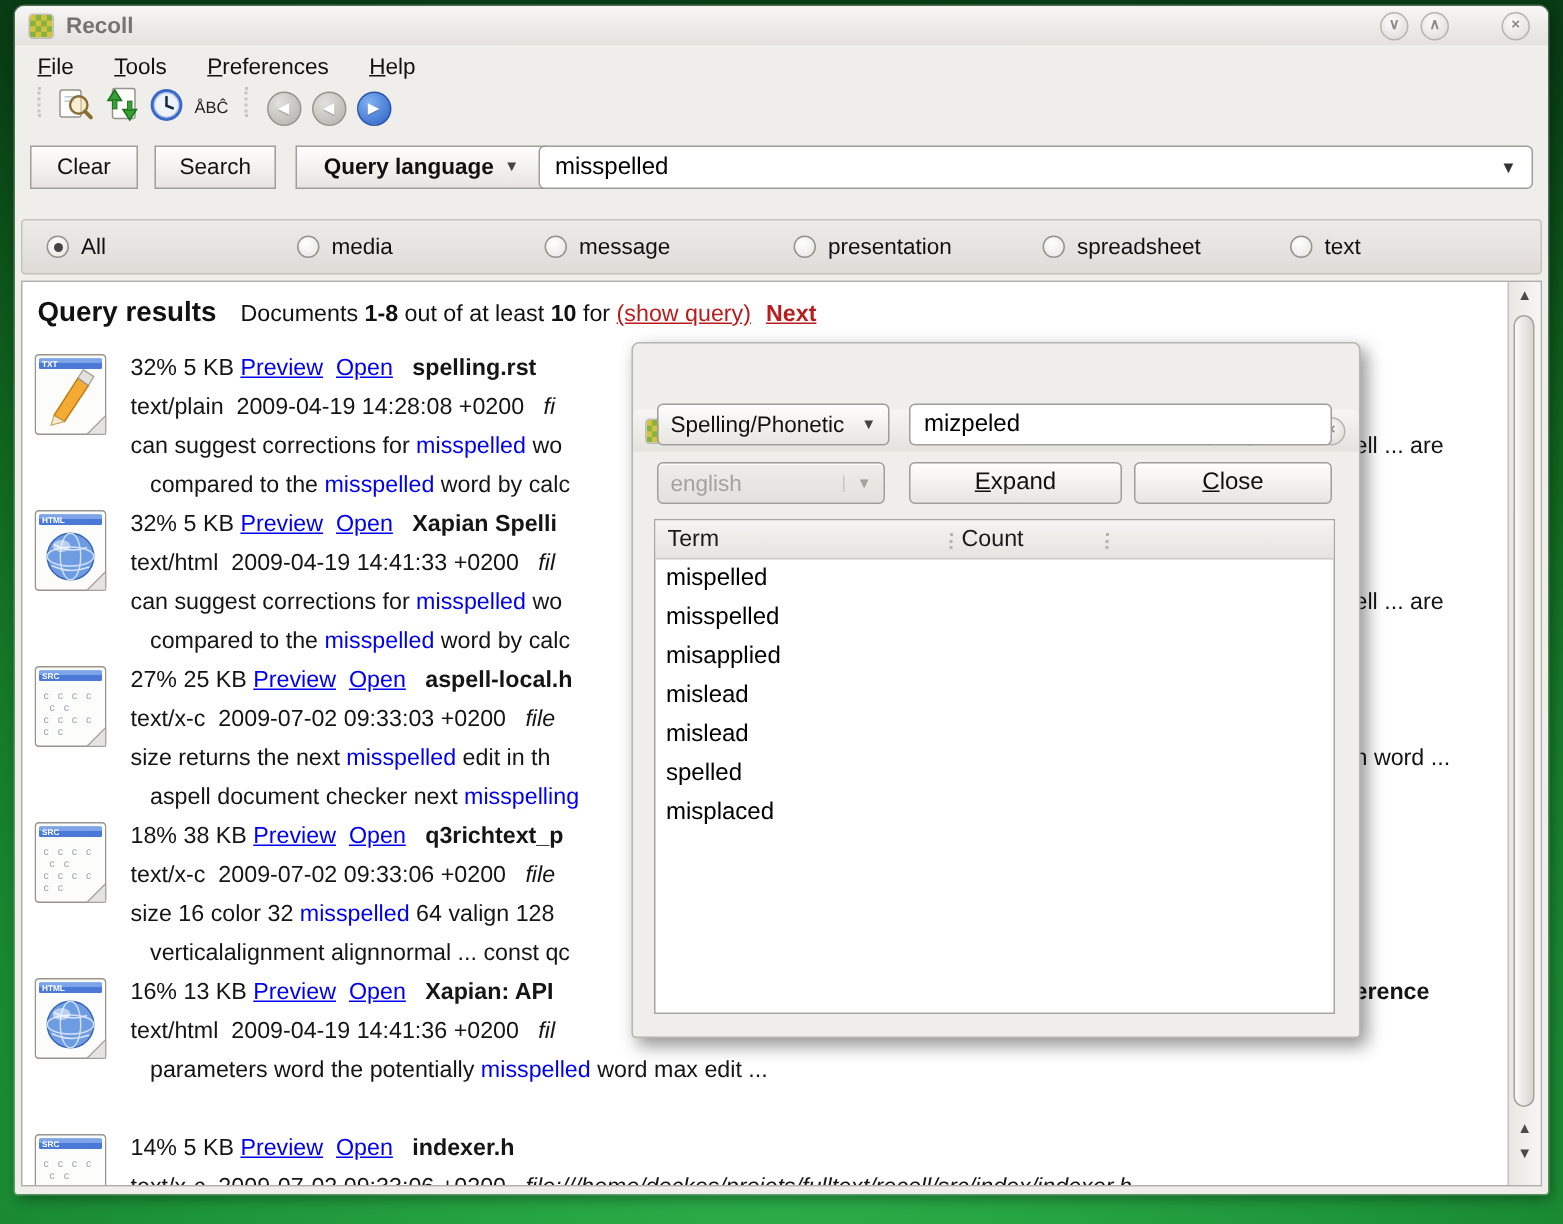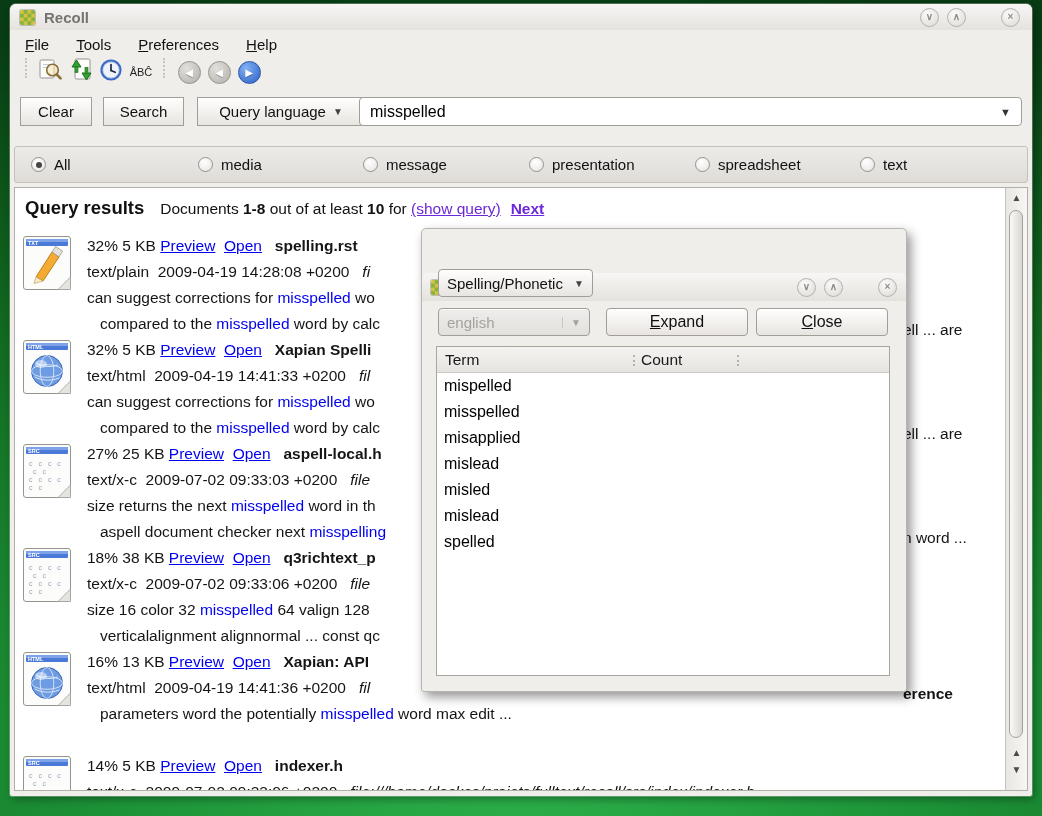--- a/index.html
+++ b/index.html
@@ -39,54 +39,54 @@
   .navbtn.on  { background:radial-gradient(circle at 35% 30%, #82b2f2, #2a5fc8); border:1px solid #2a55a8; }
 
   .searchrow { position:relative; height:36px; }
   .btn { position:absolute; top:3px; height:29px; border:1px solid #a19d98; border-radius:0;
     background:linear-gradient(#fefefd,#e8e5e1); font-size:15px; color:#111;
     display:flex; align-items:center; justify-content:center; cursor:pointer;
     box-shadow:inset 0 1px 0 rgba(255,255,255,.9); }
   .combo .chev { font-size:10px; color:#444; margin-left:7px; }
   #clear-btn  { left:10px;  width:72px; }
   #search-btn { left:93px;  width:81px; }
-  #qlang-combo{ left:187px; width:168px; }
+  #qlang-combo{ left:187px; width:168px;font-weight:bold; }
   #searchbox  { position:absolute; left:349px; right:10px; top:3px; height:29px; background:#fff;
     border:1px solid #a19d98; border-radius:4px; display:flex; align-items:center;
     padding:0 10px; font-size:16px; color:#000; cursor:text; }
   #searchbox .chev { margin-left:auto; font-size:11px; color:#333; }
 
   .radiobar { position:absolute; left:4px; right:4px; top:142px; height:37px;
     background:linear-gradient(#edebe8,#dfdcd8); border:1px solid #c4c1bb; border-radius:3px; }
   .ropt { position:absolute; top:0; height:35px; display:flex; align-items:center; gap:8px;
     font-size:15px; color:#111; cursor:pointer; }
   .rdot { width:15px; height:15px; border-radius:50%; border:1px solid #96938d;
     background:radial-gradient(circle at 40% 32%, #fff, #e6e3df); position:relative; }
   .rdot.sel::after { content:""; position:absolute; left:3.5px; top:3.5px; width:6px; height:6px;
     border-radius:50%; background:#454543; }
 
   
   #rpanel { position:absolute; left:4px; right:4px; top:183px; bottom:5px;
     background:#fff; border:1px solid #b2afaa; overflow:hidden; }
   .rheader { position:absolute; left:10px; top:9px; font-size:15.5px; color:#111;
     display:flex; align-items:baseline; white-space:pre; }
   .rtitle { font-size:18.5px; font-weight:bold; margin-right:16px; }
-  .rlink { color:#6d28d9; text-decoration:underline; cursor:pointer; }
+  .rlink { color:#b91c1c; text-decoration:underline; cursor:pointer; }
   .rnext { font-weight:bold; margin-left:10px; }
   #rlist { position:absolute; left:0; top:45px; right:24px; bottom:0; }
   .entry { position:relative; height:104px; }
   .eicon { position:absolute; left:8px; top:3px; width:48px; height:54px; }
   .elines { position:absolute; left:72px; top:0; right:0; }
   .line { position:relative; height:26px; line-height:26px; white-space:pre; font-size:15.5px; color:#151515; }
   .line.ind { padding-left:13px; }
   .seg-l { color:#0000ee; text-decoration:underline; cursor:pointer; }
   .seg-b { font-weight:bold; }
   .seg-i { font-style:italic; }
   .seg-h { color:#0000ee; }
-  .frag { position:absolute; left:816px; top:0;margin-top:32px; }
+  .frag { position:absolute; left:816px; top:0; }
 
   
   .vscroll { position:absolute; right:0; top:0; bottom:0; width:22px;
     background:linear-gradient(90deg,#e9e7e3,#f7f6f4); border-left:1px solid #c6c3be; }
   .sarrow { position:absolute; left:0; width:21px; height:15px; text-align:center;
     font-size:10px; font-weight:bold; color:#4a4a48; line-height:15px; cursor:pointer; }
   .sthumb { position:absolute; left:3px; right:4px; top:22px; bottom:52px;
     border:1px solid #a5a29c; border-radius:8px;
     background:linear-gradient(90deg,#fbfaf8,#d9d6d1); cursor:grab; }
 
@@ -281,21 +281,21 @@
                 <text x="5" y="8.7" font-size="5.5" font-weight="bold" fill="#fff">SRC</text>
                 <text x="6" y="22" font-size="7" fill="#9aa5b4" letter-spacing="2">c c  c c</text>
                 <text x="10" y="30" font-size="7" fill="#9aa5b4" letter-spacing="2">c c</text>
                 <text x="6" y="38" font-size="7" fill="#9aa5b4" letter-spacing="2">c c c  c</text>
                 <text x="6" y="46" font-size="7" fill="#9aa5b4" letter-spacing="2">c  c</text>
                 <path d="M35 53.5 L47.5 41 L47.5 53.5 Z" fill="#e6e4e0" stroke="#a3a09a" stroke-width="0.8"></path>
               </svg></div>
             <div class="elines">
               <div class="line"><span class="seg-n">27% 25 KB </span><a class="seg-l">Preview</a><span class="seg-n">  </span><a class="seg-l">Open</a><span class="seg-n">   </span><span class="seg-b">aspell-local.h</span></div>
               <div class="line"><span class="seg-n">text/x-c  2009-07-02 09:33:03 +0200   </span><span class="seg-i">file</span></div>
-              <div class="line"><span class="seg-n">size returns the next </span><span class="seg-h">misspelled</span><span class="seg-n"> word in th</span><span class="seg-n frag">n word ...</span></div>
+              <div class="line"><span class="seg-n">size returns the next </span><span class="seg-h">misspelled</span><span class="seg-n"> edit in th</span><span class="seg-n frag">n word ...</span></div>
               <div class="line ind"><span class="seg-n">aspell document checker next </span><span class="seg-h">misspelling</span></div>
             </div>
           </div>
           <div class="entry">
             <div class="eicon"><svg width="48" height="54" viewBox="0 0 48 54">
                 <rect x="0.5" y="0.5" width="47" height="53" rx="2.5" fill="#fcfcfb" stroke="#97948f"></rect>
                 <rect x="3" y="3" width="42" height="7" rx="1" fill="#4a79d8"></rect>
                 <rect x="3" y="3" width="42" height="3" rx="1" fill="#7da3e8"></rect>
                 <text x="5" y="8.7" font-size="5.5" font-weight="bold" fill="#fff">SRC</text>
                 <text x="6" y="22" font-size="7" fill="#9aa5b4" letter-spacing="2">c c  c c</text>
@@ -364,38 +364,41 @@
       <div class="wcontrols">
           <div class="wcbtn">∨</div>
           <div class="wcbtn">∧</div>
           <div class="wcbtn close">×</div>
         </div>
     </div>
     <div class="dcombo" id="mode-combo">
       <span>Spelling/Phonetic</span>
       <span class="chev">▼</span>
     </div>
+    <div id="term-input">
+      <span>mizpeled</span>
+    </div>
     <div class="dcombo disabled" id="lang-combo">
       <span>english</span>
       <span class="chev">▼</span>
     </div>
     <div class="dbtn" id="expand-btn"><u>E</u>xpand</div>
     <div class="dbtn" id="close-btn"><u>C</u>lose</div>
     <div id="dtable">
       <div class="thead">
         <div class="th" style="left:8px;">Term</div>
         <div class="th" style="left:204px;">Count</div>
         <div class="th-handle" style="left:196px;"></div>
         <div class="th-handle" style="left:300px;"></div>
       </div>
       <div id="trows">
           <div class="trow" style="position: relative;"><span>mispelled</span><span style="position: absolute; left: 204px;"></span></div>
           <div class="trow" style="position: relative;"><span>misspelled</span><span style="position: absolute; left: 204px;"></span></div>
           <div class="trow" style="position: relative;"><span>misapplied</span><span style="position: absolute; left: 204px;"></span></div>
           <div class="trow" style="position: relative;"><span>mislead</span><span style="position: absolute; left: 204px;"></span></div>
-          <div class="trow" style="position: relative;"><span>misled</span><span style="position: absolute; left: 204px;"></span></div>
           <div class="trow" style="position: relative;"><span>mislead</span><span style="position: absolute; left: 204px;"></span></div>
           <div class="trow" style="position: relative;"><span>spelled</span><span style="position: absolute; left: 204px;"></span></div>
+          <div class="trow" style="position: relative;"><span>misplaced</span><span style="position: absolute; left: 204px;"></span></div>
         </div>
     </div>
   </div>
 
 </div>
 
 </body></html>

